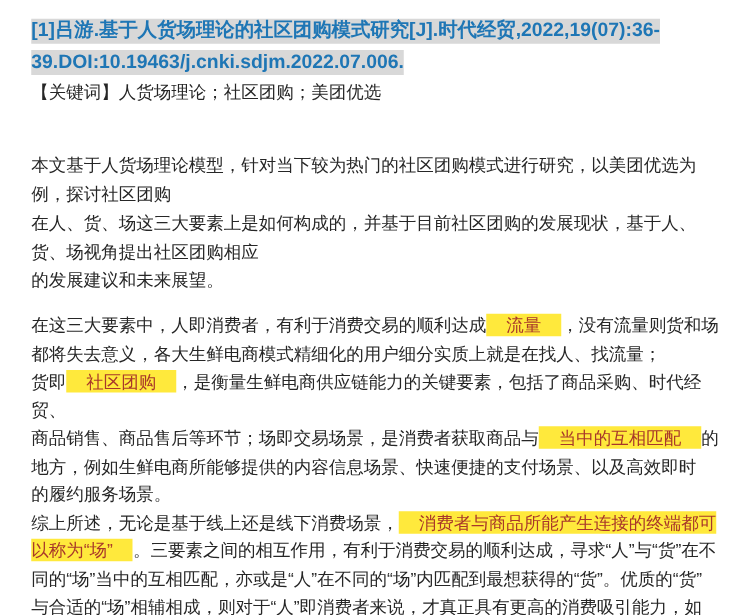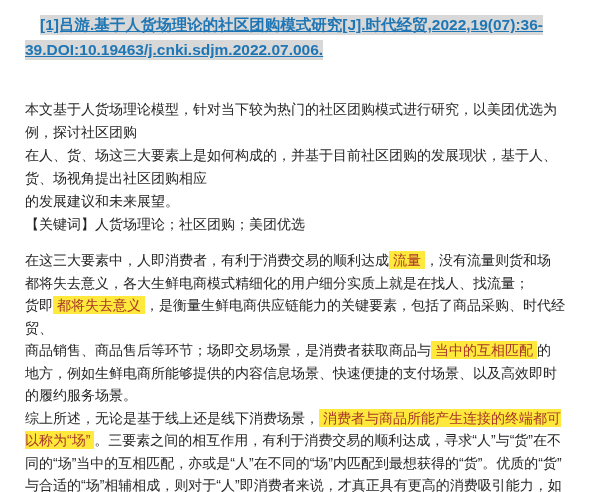--- a/index.html
+++ b/index.html
@@ -17,61 +17,59 @@
   .citation {
     margin: 0;
     font-size: 15.5px;
     font-weight: 700;
     line-height: 25px;
     white-space: pre-wrap;
   }
   .cit-text {
     color: var(--link_blue, #1e76b5);
     background: var(--selection_gray, #d8d8d8);
-    text-decoration: underline;
     padding: 1px 0 2px 0;
     cursor: pointer;
-    margin-left: 15px;
   }
   .para {
     margin: 0;
     white-space: pre-wrap;
     color: var(--text_dark, #262626);
     font-size: 14px;
     font-weight: 500;
     line-height: 23px;
   }
   .abstract { margin-top: 36px; }
   .keywords { margin-top: 0; }
   .body-para { margin-top: 13px; line-height: 22.5px; }
   .hl {
     background: var(--highlight_yellow, #ffe93c);
     color: var(--highlight_red, #a8372a);
-    padding: 1px 4px;
+    padding: 1px 16px;
   }
 </style>
 </head>
 <body>
 
 <div class="page">
 
   <p class="citation"><span class="cit-text">[1]吕游.基于人货场理论的社区团购模式研究[J].时代经贸,2022,19(07):36-
 39.DOI:10.19463/j.cnki.sdjm.2022.07.006.</span></p>
 
+  <p class="para keywords">【关键词】人货场理论；社区团购；美团优选</p>
+
   <p class="para abstract">本文基于人货场理论模型，针对当下较为热门的社区团购模式进行研究，以美团优选为
 例，探讨社区团购
 在人、货、场这三大要素上是如何构成的，并基于目前社区团购的发展现状，基于人、
 货、场视角提出社区团购相应
 的发展建议和未来展望。</p>
 
-  <p class="para keywords">【关键词】人货场理论；社区团购；美团优选</p>
-
   <p class="para body-para"><span>在这三大要素中，人即消费者，有利于消费交易的顺利达成</span><span class="hl">流量</span><span>，没有流量则货和场
 都将失去意义，各大生鲜电商模式精细化的用户细分实质上就是在找人、找流量；
-货即</span><span class="hl">都将失去意义</span><span>，是衡量生鲜电商供应链能力的关键要素，包括了商品采购、时代经贸、
+货即</span><span class="hl">社区团购</span><span>，是衡量生鲜电商供应链能力的关键要素，包括了商品采购、时代经贸、
 商品销售、商品售后等环节；场即交易场景，是消费者获取商品与</span><span class="hl">当中的互相匹配</span><span>的
 地方，例如生鲜电商所能够提供的内容信息场景、快速便捷的支付场景、以及高效即时
 的履约服务场景。
 综上所述，无论是基于线上还是线下消费场景，</span><span class="hl">消费者与商品所能产生连接的终端都可
 以称为“场”</span><span>。三要素之间的相互作用，有利于消费交易的顺利达成，寻求“人”与“货”在不
 同的“场”当中的互相匹配，亦或是“人”在不同的“场”内匹配到最想获得的“货”。优质的“货”
 与合适的“场”相辅相成，则对于“人”即消费者来说，才真正具有更高的消费吸引能力，如
 图 1 所示。</span></p>
 
 </div>

